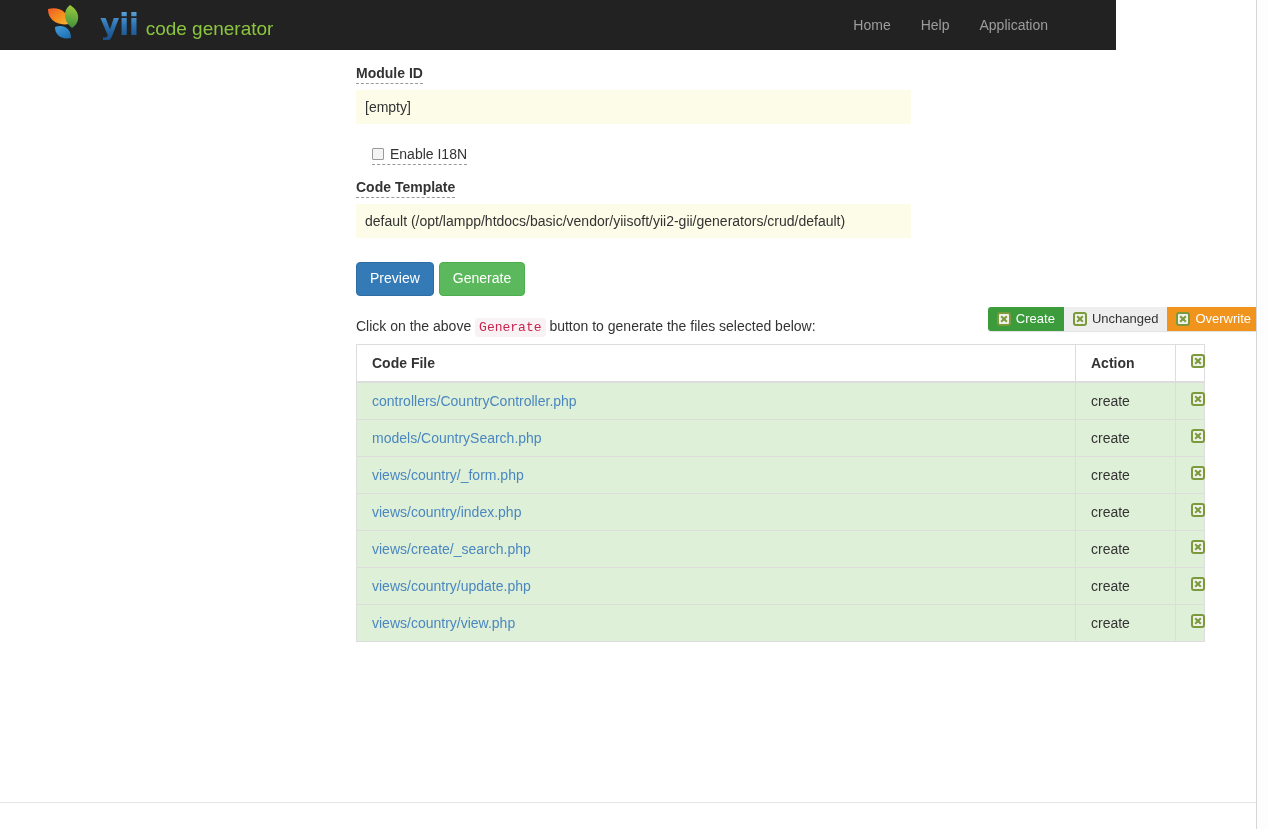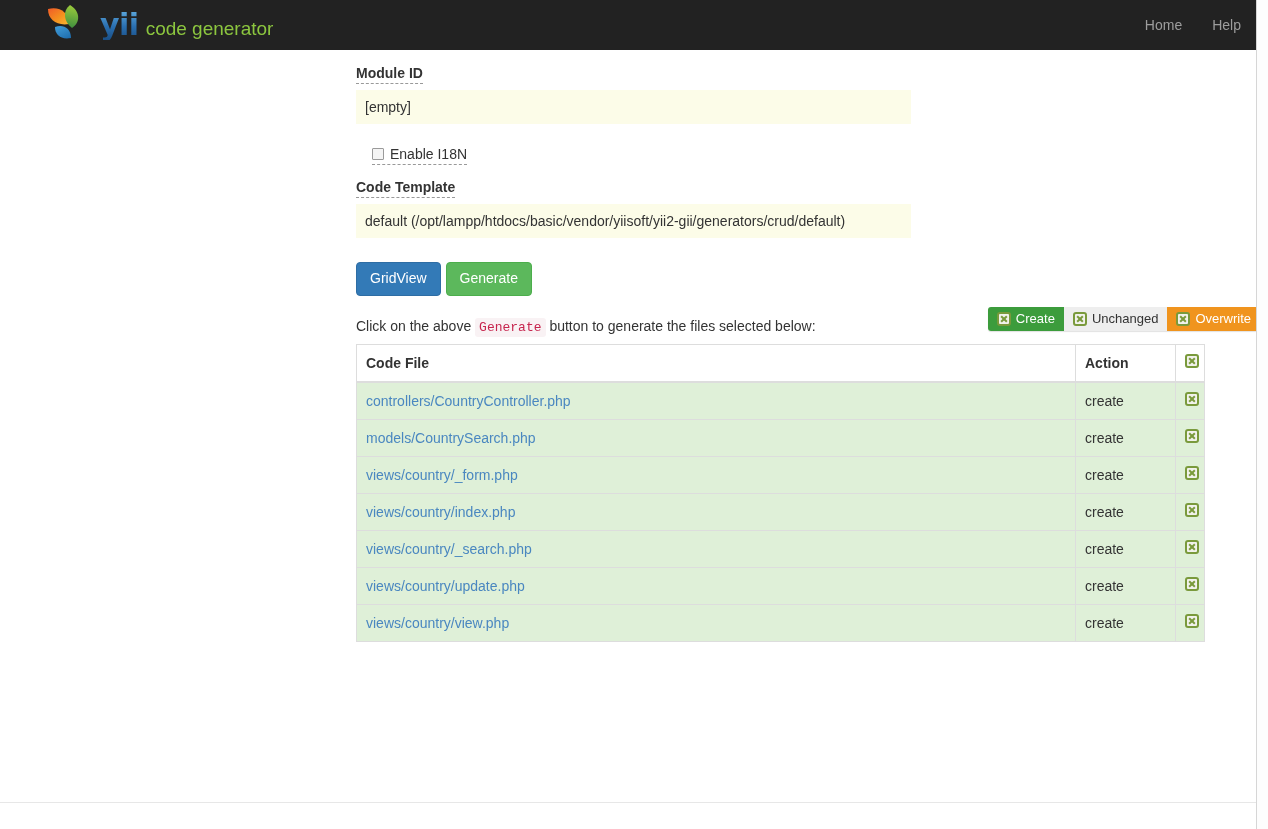--- a/index.html
+++ b/index.html
@@ -16,21 +16,21 @@
     width: 1268px;
     height: 829px;
     overflow: hidden;
     background: #ffffff;
   }
 
   
   .navbar {
     position: absolute;
     top: 0; left: 0;
-    width: 1256px;
+    width: 1116px;
     height: 50px;
     background: #222222;
     display: flex;
     align-items: center;
   }
   .brand {
     display: flex;
     align-items: center;
     margin-left: 45px;
     height: 50px;
@@ -58,20 +58,21 @@
     color: #8cc63f;
     margin-left: 7px;
     line-height: 1;
     text-align: center;
   }
   .nav-links {
     margin-left: auto;
     display: flex;
     align-items: center;
     height: 50px;
+    padding-right: 53px;
   }
   .nav-link {
     color: #9d9d9d;
     text-decoration: none;
     font-size: 14px;
     padding: 0 15px;
     line-height: 50px;
   }
 
   
@@ -219,21 +220,21 @@
   table.files {
     border-collapse: collapse;
     width: 848px;
     background: #ffffff;
     border: 1px solid #dddddd;
     table-layout: fixed;
   }
   table.files th, table.files td {
     border: 1px solid #dddddd;
     font-size: 14px;
-    padding: 8px 9px;
+    padding: 8px 15px;
     text-align: left;
     vertical-align: middle;
     line-height: 20px;
   }
   table.files th {
     font-weight: bold;
     color: #333333;
     background: #ffffff;
     border-bottom-width: 2px;
     border-bottom-color: #dddddd;
@@ -308,20 +309,21 @@
         </svg>
       </span>
       <span class="brand-text">
         <span class="brand-yii">yii</span>
         <span class="brand-sub">code generator</span>
       </span>
     </a>
     <div class="nav-links">
       <a class="nav-link" href="#">Home</a>
       <a class="nav-link" href="#">Help</a>
+      <a class="nav-link" href="#">Application</a>
     </div>
   </div>
 
   <div class="content">
     <div class="container">
 
 
       <div class="field-group">
         <div><span class="field-label">Module ID</span></div>
         <input class="field-value" type="text" value="[empty]" style="">
@@ -334,21 +336,21 @@
           <span>Enable I18N</span>
         </label>
       </div>
 
       <div class="field-group">
         <div><span class="field-label">Code Template</span></div>
         <input class="field-value" type="text" value="default (/opt/lampp/htdocs/basic/vendor/yiisoft/yii2-gii/generators/crud/default)" style="">
       </div>
 
       <div class="btn-row">
-        <button class="btn btn-primary">GridView</button>
+        <button class="btn btn-primary">Preview</button>
         <button class="btn btn-success">Generate</button>
       </div>
 
       <div class="hint-row">
         <span>Click on the above</span>
         <code class="inline-code">Generate</code>
         <span>button to generate the files selected below:</span>
 
         <div class="legend">
           <div class="legend-item legend-create">
@@ -396,21 +398,21 @@
               <td><a class="file-link" href="#">views/country/_form.php</a></td>
               <td>create</td>
               <td class="cell-check"><span class="brokenimg"></span></td>
             </tr>
             <tr class="row-create">
               <td><a class="file-link" href="#">views/country/index.php</a></td>
               <td>create</td>
               <td class="cell-check"><span class="brokenimg"></span></td>
             </tr>
             <tr class="row-create">
-              <td><a class="file-link" href="#">views/country/_search.php</a></td>
+              <td><a class="file-link" href="#">views/create/_search.php</a></td>
               <td>create</td>
               <td class="cell-check"><span class="brokenimg"></span></td>
             </tr>
             <tr class="row-create">
               <td><a class="file-link" href="#">views/country/update.php</a></td>
               <td>create</td>
               <td class="cell-check"><span class="brokenimg"></span></td>
             </tr>
             <tr class="row-create">
               <td><a class="file-link" href="#">views/country/view.php</a></td>

